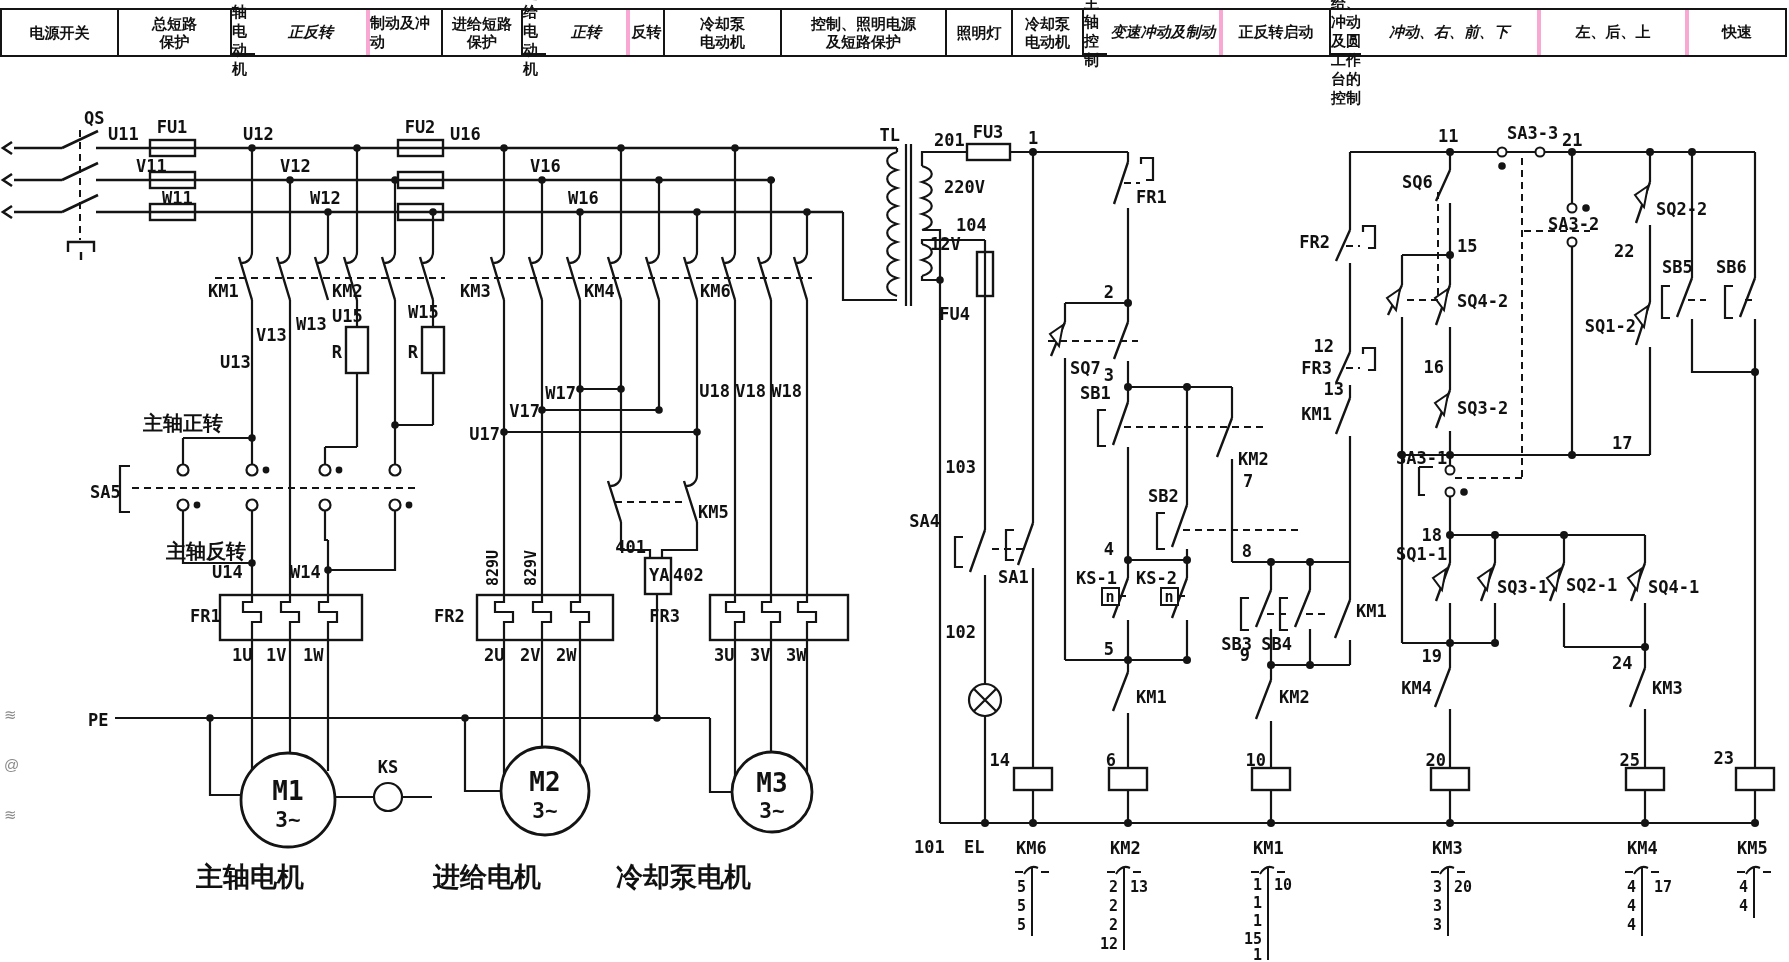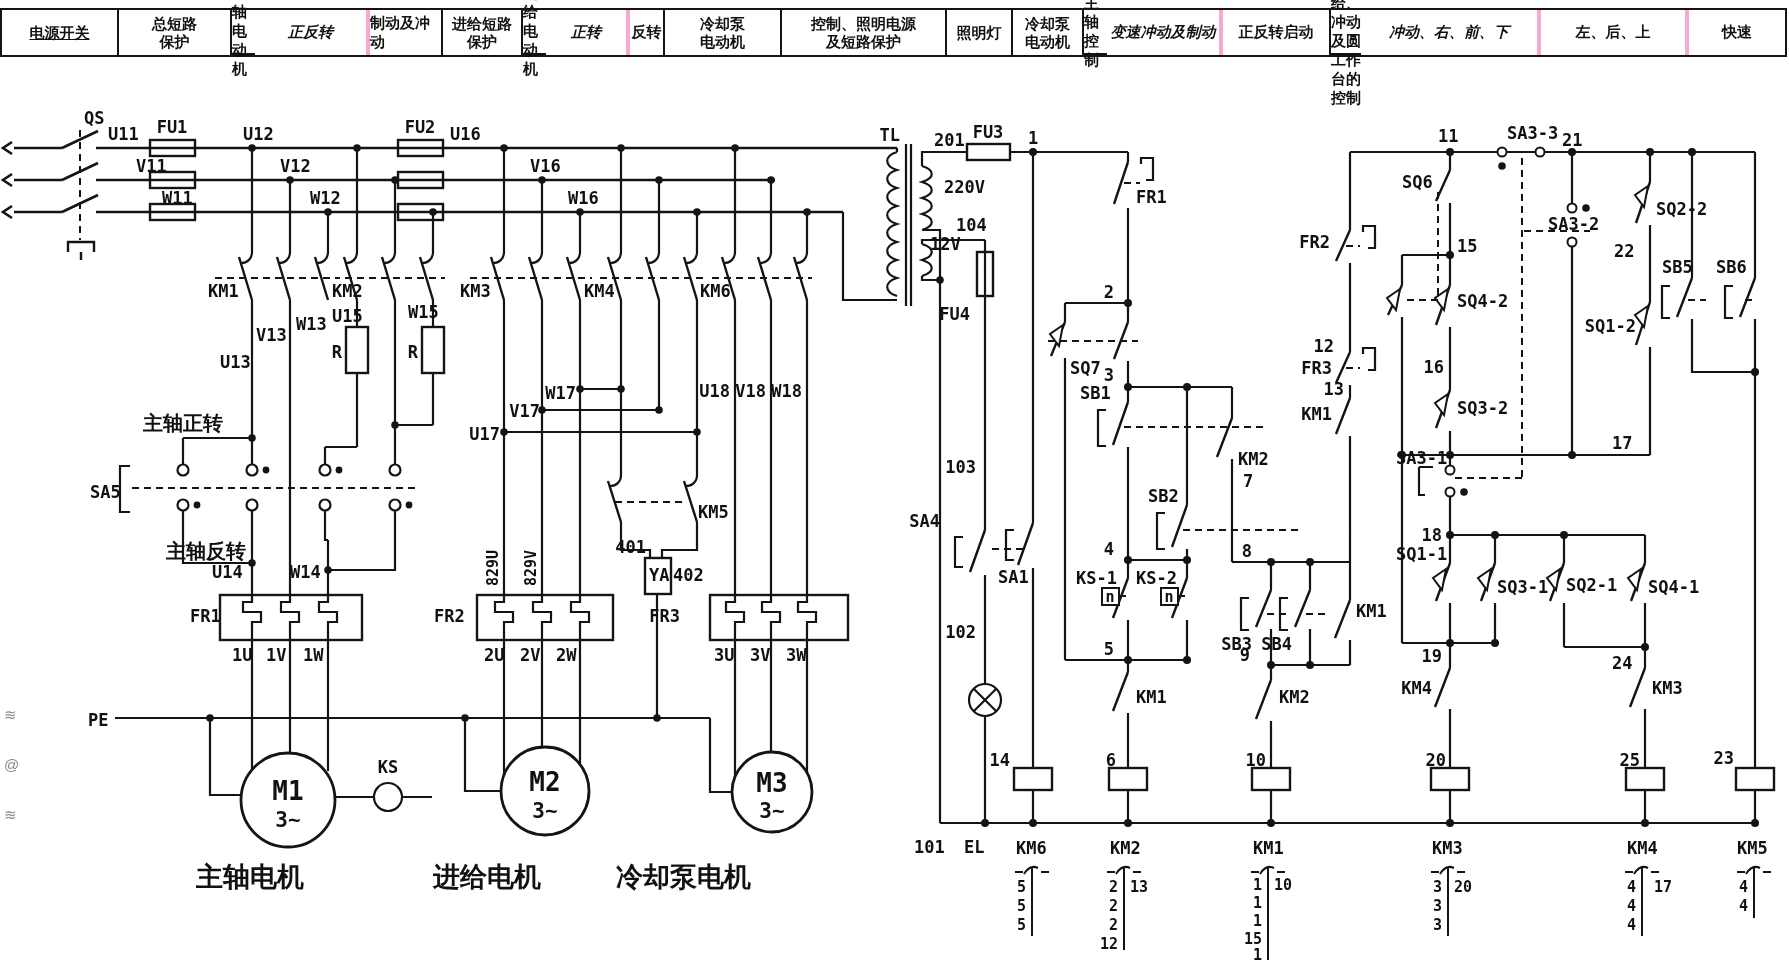--- a/index.html
+++ b/index.html
@@ -4,21 +4,21 @@
 <style>
   html,body{margin:0;padding:0;background:#fff;}
   #page{position:relative;width:1789px;height:962px;background:#fff;overflow:hidden;
         font-family:"Liberation Sans",sans-serif;}
   
   #hdr{position:absolute;left:0;top:8px;width:1787px;height:49px;border:2px solid #141414;
        display:flex;flex-direction:row;box-sizing:border-box;background:#fff;}
   .hcell{border-left:2px solid #141414;box-sizing:border-box;display:flex;align-items:center;
          justify-content:center;text-align:center;font-weight:bold;font-size:15px;line-height:1.15;
          white-space:pre-line;color:#111;}
-  .hcell:first-child{border-left:none;text-decoration:underline;}
+  .hcell:first-child{border-left:none;}
   .hgroup{border-left:2px solid #141414;box-sizing:border-box;display:flex;flex-direction:row;}
   .hgtop{flex:0 0 23px;border-bottom:2px solid #141414;display:flex;align-items:center;justify-content:center;
          font-weight:bold;font-size:15px;color:#111;}
   .hgrow{flex:1;display:flex;flex-direction:row;}
   .hsub{border-left:4px solid #f9a8d4;box-sizing:border-box;display:flex;align-items:center;
         justify-content:center;font-weight:bold;font-size:15px;color:#111;}
   .hsub:first-child{border-left:none;font-style:italic;}
   
   .t{font-family:"DejaVu Sans Mono",monospace;font-weight:bold;font-size:17px;fill:#111;}
   .ts{font-family:"DejaVu Sans Mono",monospace;font-weight:bold;font-size:15px;fill:#111;}

